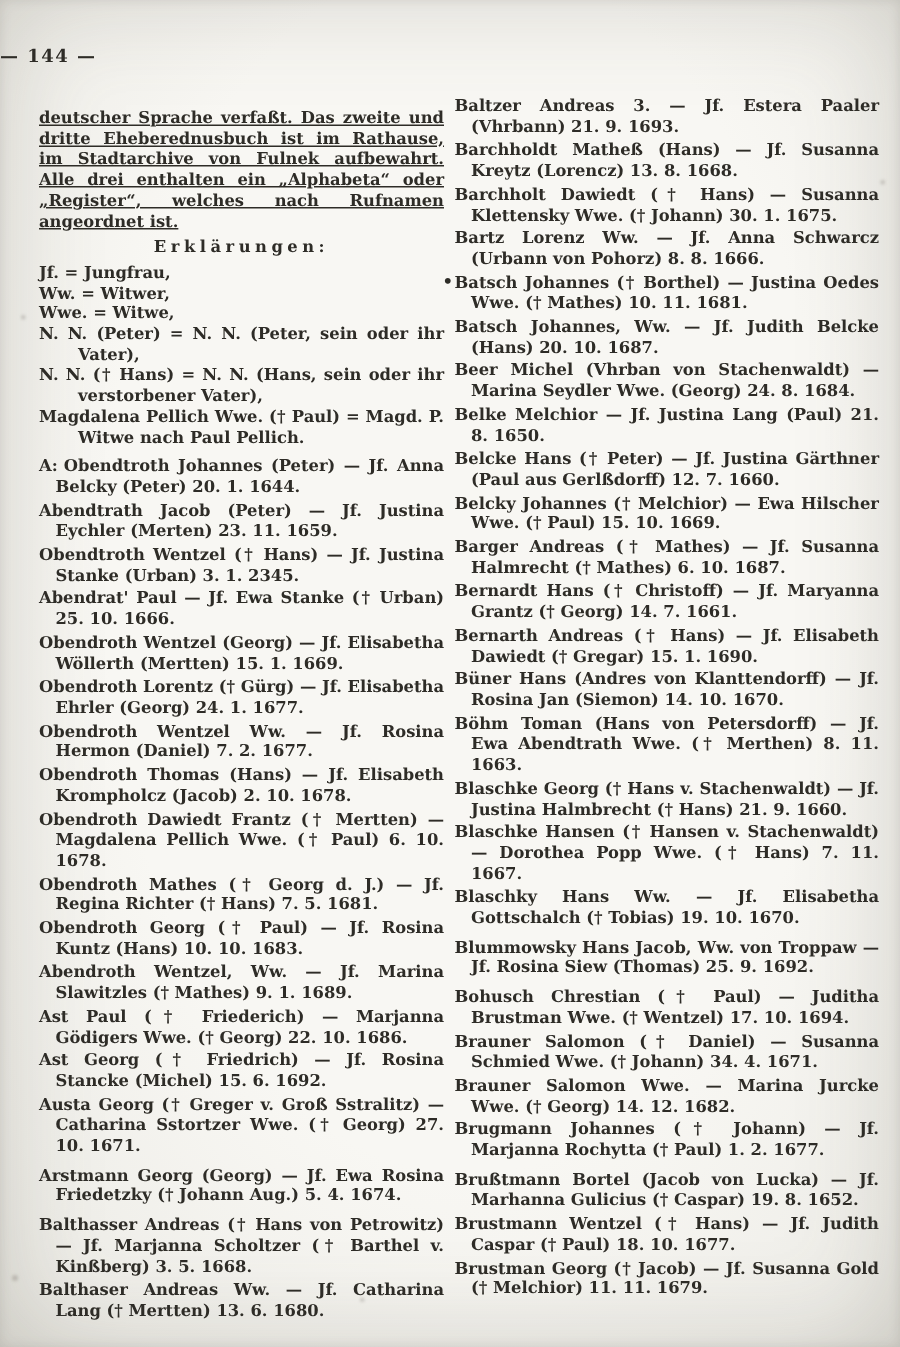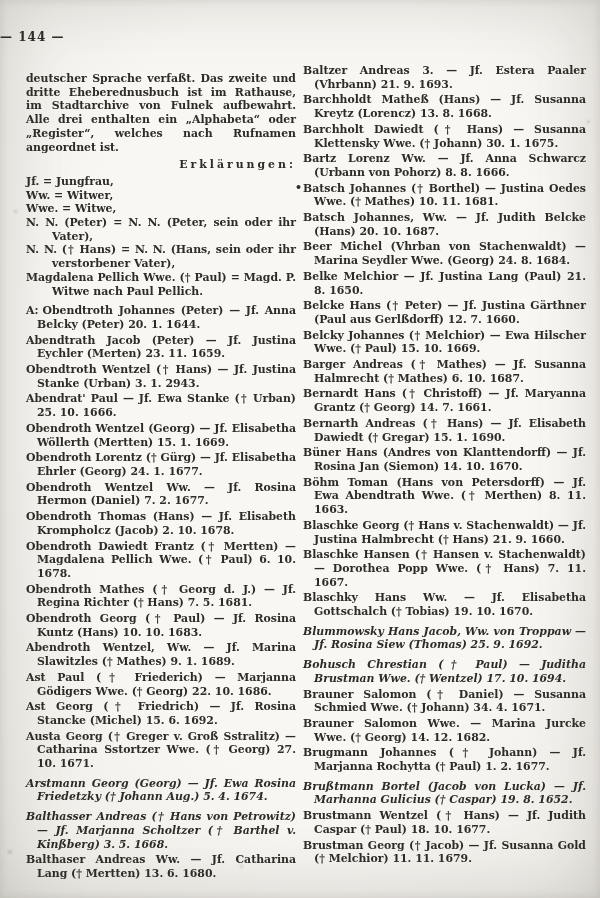--- a/index.html
+++ b/index.html
@@ -16,31 +16,31 @@
     text-align:left;font-size:12px;letter-spacing:1px;
   }
   .col{
     position:absolute;
     font-size:10.9px;line-height:13.7px;
     text-align:justify;
     -webkit-hyphens:auto;hyphens:auto;
   }
   .col-left{left:26px;top:72px;width:270px;}
   .col-right{left:303px;top:64px;width:283px;}
-  .intro{margin:0 0 4px 0;}
+  .intro{margin:0 0 4px 0;text-decoration:underline;}
   .heading{
-    text-align:right;letter-spacing:3px;margin:3px 0 3px 0;
+    text-align:center;letter-spacing:3px;margin:3px 0 3px 0;
   }
   .exp-item{padding-left:26px;text-indent:-26px;}
   .entries{margin-top:6px;}
   .entry{
     padding-left:11px;text-indent:-11px;
     margin-bottom:2px;position:relative;
   }
-  .entry.gap{margin-top:6px;font-style:italic;}
+  .entry.gap{margin-top:6px;}
   .lead{margin-right:4px;}
   .bullet{
     position:absolute;left:-8px;top:-1px;text-indent:0;
     font-size:11px;
   }
   
   .speck{position:absolute;border-radius:50%;background:rgba(90,85,75,.25);filter:blur(1px);}
   .speck.s1{left:8px;bottom:44px;width:4px;height:4px;}
   .speck.s2{left:14px;top:210px;width:3px;height:3px;}
   .speck.s3{right:10px;top:120px;width:3px;height:3px;}
@@ -72,21 +72,21 @@
 
         <div class="exp-item">Magdalena Pellich Wwe. († Paul) = Magd. P. Witwe nach Paul Pellich.</div>
       </div>
 
     <div class="entries">
 
         <div class="entry"><span class="lead">A:</span><span class="etext">Obendtroth Johannes (Peter) — Jf. Anna Belcky (Peter) 20. 1. 1644.</span></div>
 
         <div class="entry"><span class="etext">Abendtrath Jacob (Peter) — Jf. Justina Eychler (Merten) 23. 11. 1659.</span></div>
 
-        <div class="entry"><span class="etext">Obendtroth Wentzel († Hans) — Jf. Justina Stanke (Urban) 3. 1. 2943.</span></div>
+        <div class="entry"><span class="etext">Obendtroth Wentzel († Hans) — Jf. Justina Stanke (Urban) 3. 1. 2345.</span></div>
 
 
         <div class="entry"><span class="etext">Abendrat' Paul — Jf. Ewa Stanke († Urban) 25. 10. 1666.</span></div>
 
         <div class="entry"><span class="etext">Obendroth Wentzel (Georg) — Jf. Elisabetha Wöllerth (Mertten) 15. 1. 1669.</span></div>
 
         <div class="entry"><span class="etext">Obendroth Lorentz († Gürg) — Jf. Elisabetha Ehrler (Georg) 24. 1. 1677.</span></div>
 
         <div class="entry"><span class="etext">Obendroth Wentzel Ww. — Jf. Rosina Hermon (Daniel) 7. 2. 1677.</span></div>
 

